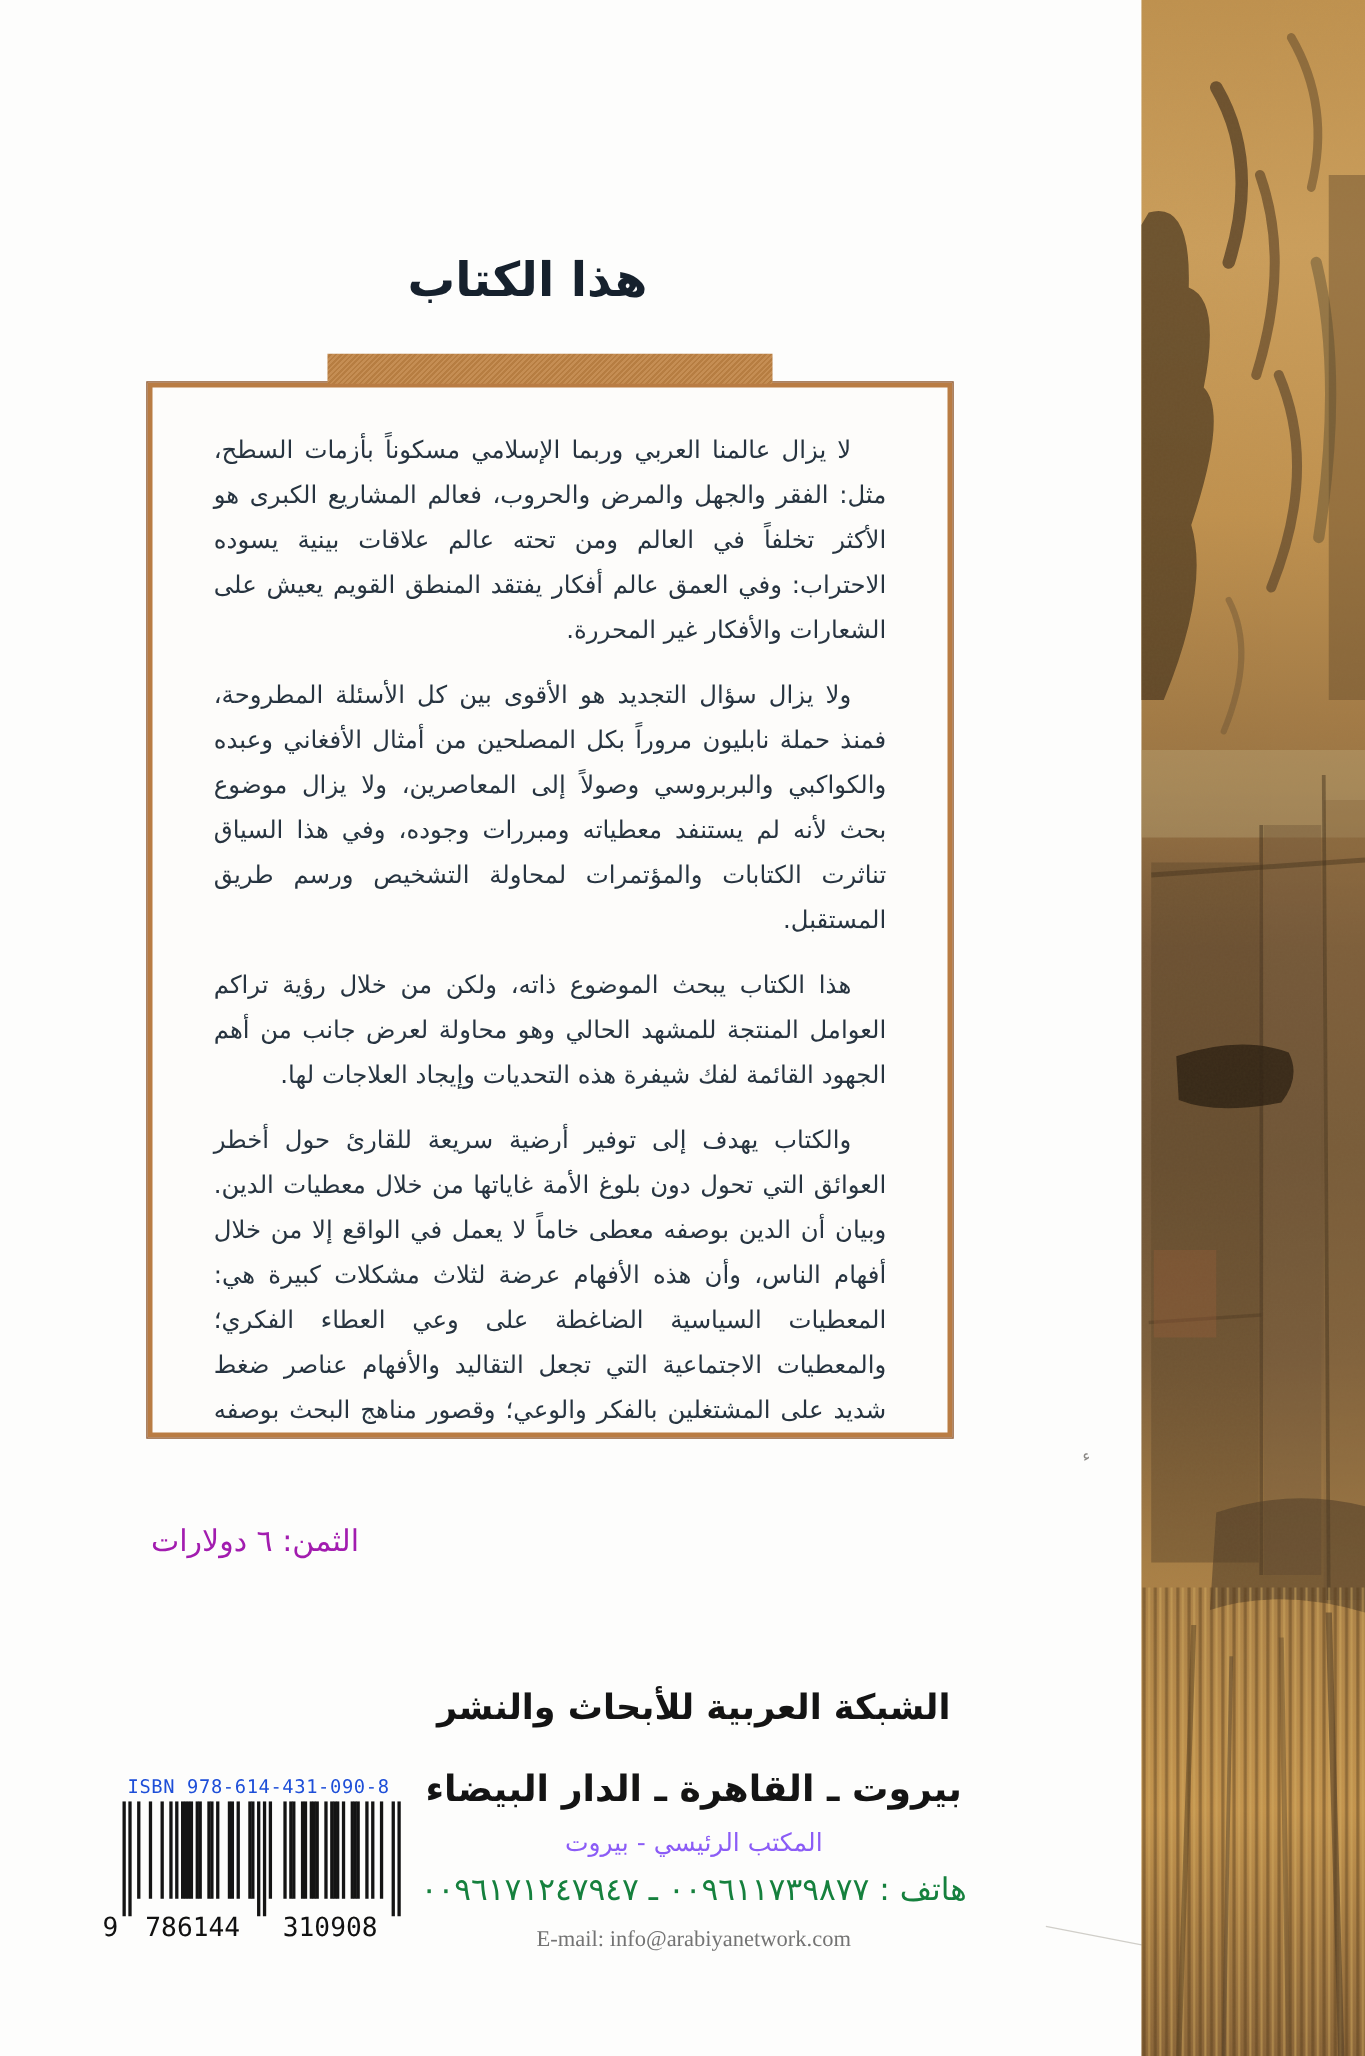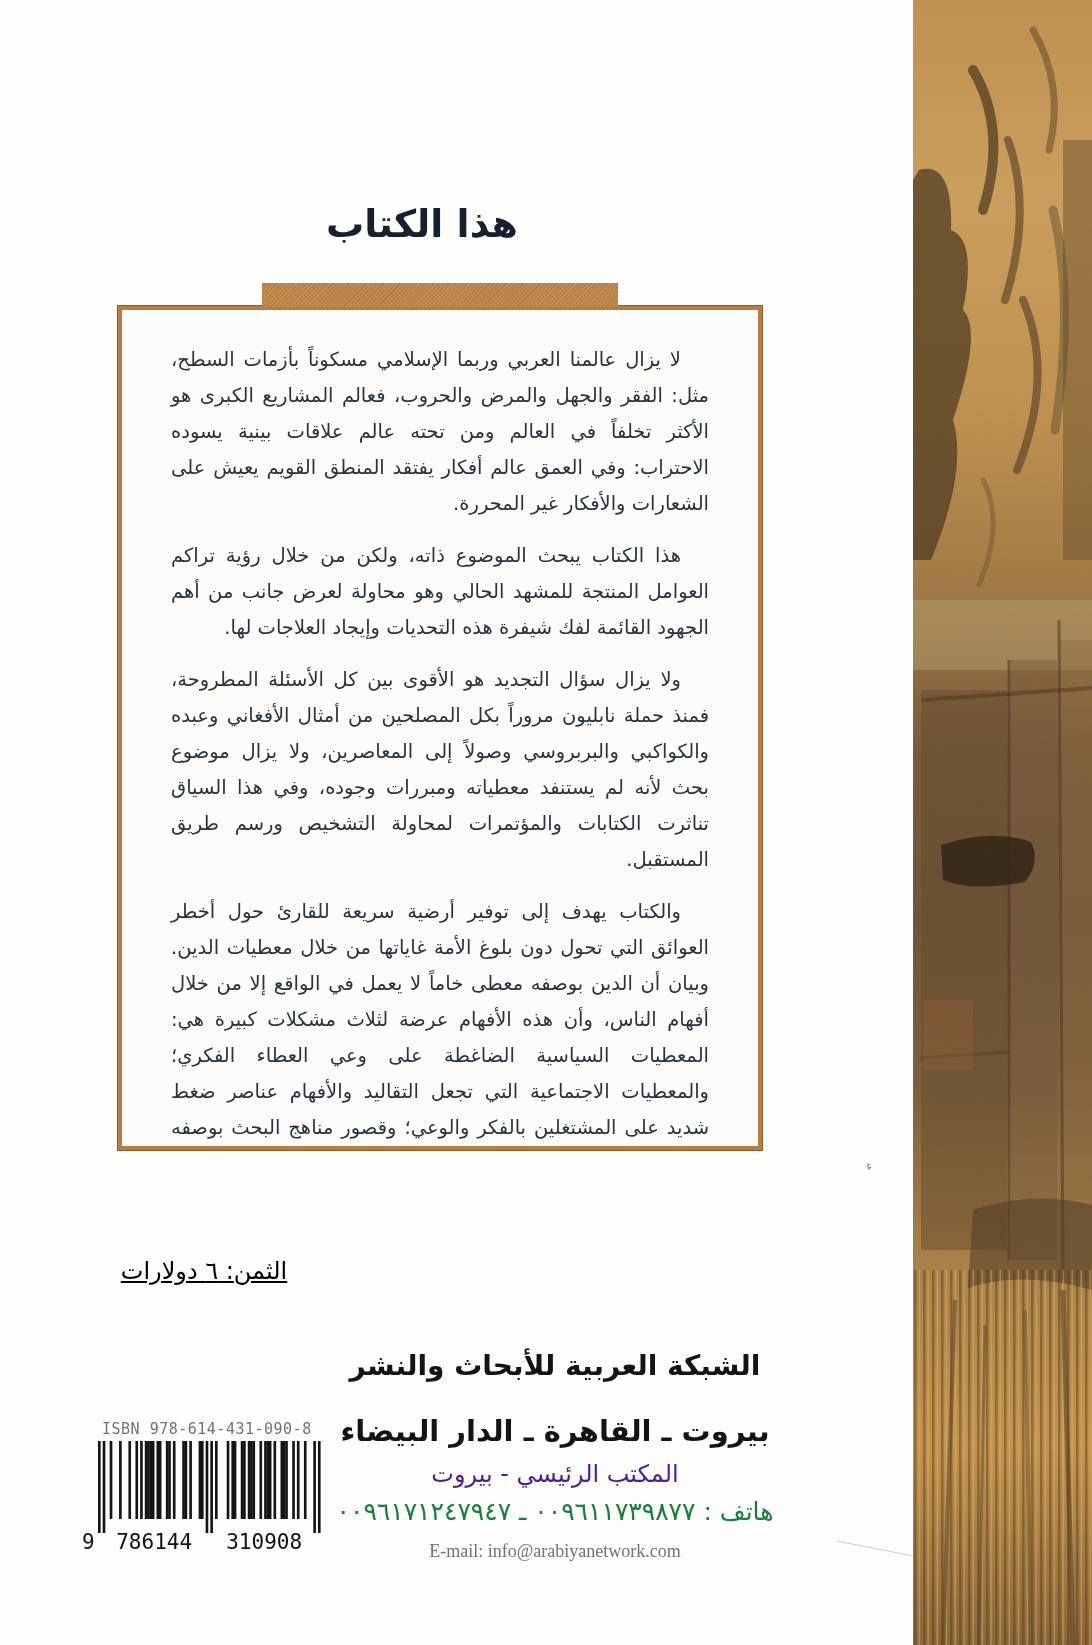--- a/index.html
+++ b/index.html
@@ -22,37 +22,37 @@
   .desc-box{
     position:absolute;left:118px;top:306px;width:644px;height:844px;
     box-sizing:border-box;border:4px solid #b97c43;outline:1px solid #8f5930;
     background:#fdfcfa;padding:16px 33px 0;overflow:hidden;
     direction:rtl;text-align:justify;
     font-size:19.5px;line-height:36px;color:#273440;
     z-index:2;
   }
   .desc-box p{margin:16px;text-indent:28px;}
   .price{
-    position:absolute;left:78px;top:1244px;width:252px;
-    direction:rtl;text-align:center;font-size:24px;color:#000000;text-decoration:underline;
+    position:absolute;left:78px;top:1206px;width:252px;
+    direction:rtl;text-align:center;font-size:24px;color:#a21caf;
   }
   .price div{line-height:54px;}
   .publisher{
     position:absolute;left:330px;top:1318px;width:450px;
     direction:rtl;text-align:center;color:#141414;margin-top:28px;
   }
   .pub-name{font-size:28px;font-weight:bold;line-height:40px;margin-bottom:30px;}
   .pub-cities{font-size:29px;font-weight:bold;line-height:30px;margin-bottom:14px;}
-  .pub-office{font-size:24px;line-height:28px;margin-bottom:10px;color:#4c1d95;}
+  .pub-office{font-size:20px;line-height:28px;margin-bottom:10px;color:#8b5cf6;}
   .pub-phone{font-size:25px;line-height:28px;margin-bottom:12px;color:#15803d;}
   .pub-email{font-size:18px;line-height:26px;direction:ltr;font-family:"Liberation Serif", serif;color:#737373;}
   .isbn-block{position:absolute;left:82px;top:1420px;width:266px;}
   .isbn-label{
     font-family:"DejaVu Sans Mono", monospace;font-size:15px;letter-spacing:.5px;
-    color:#737373;padding-left:20px;margin-bottom:3px;white-space:nowrap;
+    color:#1d4ed8;padding-left:20px;margin-bottom:3px;white-space:nowrap;
   }
   #barcode{display:block;width:250px;height:112px;}
   .art-strip{position:absolute;right:0;top:0;width:179px;height:1645px;}
   .art-strip svg{display:block;width:100%;height:100%;}
   .scan-comma{
     position:absolute;left:866px;top:1158px;font-size:13px;color:rgba(60,55,50,.6);
     transform:rotate(-10deg);
   }
   .scan-crease{
     position:absolute;left:836px;top:1548px;width:78px;height:1px;
@@ -63,22 +63,22 @@
 <body>
 
 <div>
 
   <h1 class="title">هذا الكتاب</h1>
 
   <div class="orange-bar"></div>
 
   <div class="desc-box">
     <p>لا يزال عالمنا العربي وربما الإسلامي مسكوناً بأزمات السطح، مثل: الفقر والجهل والمرض والحروب، فعالم المشاريع الكبرى هو الأكثر تخلفاً في العالم ومن تحته عالم علاقات بينية يسوده الاحتراب: وفي العمق عالم أفكار يفتقد المنطق القويم يعيش على الشعارات والأفكار غير المحررة.</p>
+    <p>ولا يزال سؤال التجديد هو الأقوى بين كل الأسئلة المطروحة، فمنذ حملة نابليون مروراً بكل المصلحين من أمثال الأفغاني وعبده والكواكبي والبربروسي وصولاً إلى المعاصرين، ولا يزال موضوع بحث لأنه لم يستنفد معطياته ومبررات وجوده، وفي هذا السياق تناثرت الكتابات والمؤتمرات لمحاولة التشخيص ورسم طريق المستقبل.</p>
     <p>هذا الكتاب يبحث الموضوع ذاته، ولكن من خلال رؤية تراكم العوامل المنتجة للمشهد الحالي وهو محاولة لعرض جانب من أهم الجهود القائمة لفك شيفرة هذه التحديات وإيجاد العلاجات لها.</p>
-    <p>ولا يزال سؤال التجديد هو الأقوى بين كل الأسئلة المطروحة، فمنذ حملة نابليون مروراً بكل المصلحين من أمثال الأفغاني وعبده والكواكبي والبربروسي وصولاً إلى المعاصرين، ولا يزال موضوع بحث لأنه لم يستنفد معطياته ومبررات وجوده، وفي هذا السياق تناثرت الكتابات والمؤتمرات لمحاولة التشخيص ورسم طريق المستقبل.</p>
     <p>والكتاب يهدف إلى توفير أرضية سريعة للقارئ حول أخطر العوائق التي تحول دون بلوغ الأمة غاياتها من خلال معطيات الدين. وبيان أن الدين بوصفه معطى خاماً لا يعمل في الواقع إلا من خلال أفهام الناس، وأن هذه الأفهام عرضة لثلاث مشكلات كبيرة هي: المعطيات السياسية الضاغطة على وعي العطاء الفكري؛ والمعطيات الاجتماعية التي تجعل التقاليد والأفهام عناصر ضغط شديد على المشتغلين بالفكر والوعي؛ وقصور مناهج البحث بوصفه نحتاً بشرياً وآلة للتواصل مع النص ومع الواقع.</p>
   </div>
 
   <div class="price">
     <div>الثمن: ٦ دولارات</div>
   </div>
 
   <div class="publisher">
     <div class="pub-name">الشبكة العربية للأبحاث والنشر</div>
     <div class="pub-cities">بيروت ـ القاهرة ـ الدار البيضاء</div>

